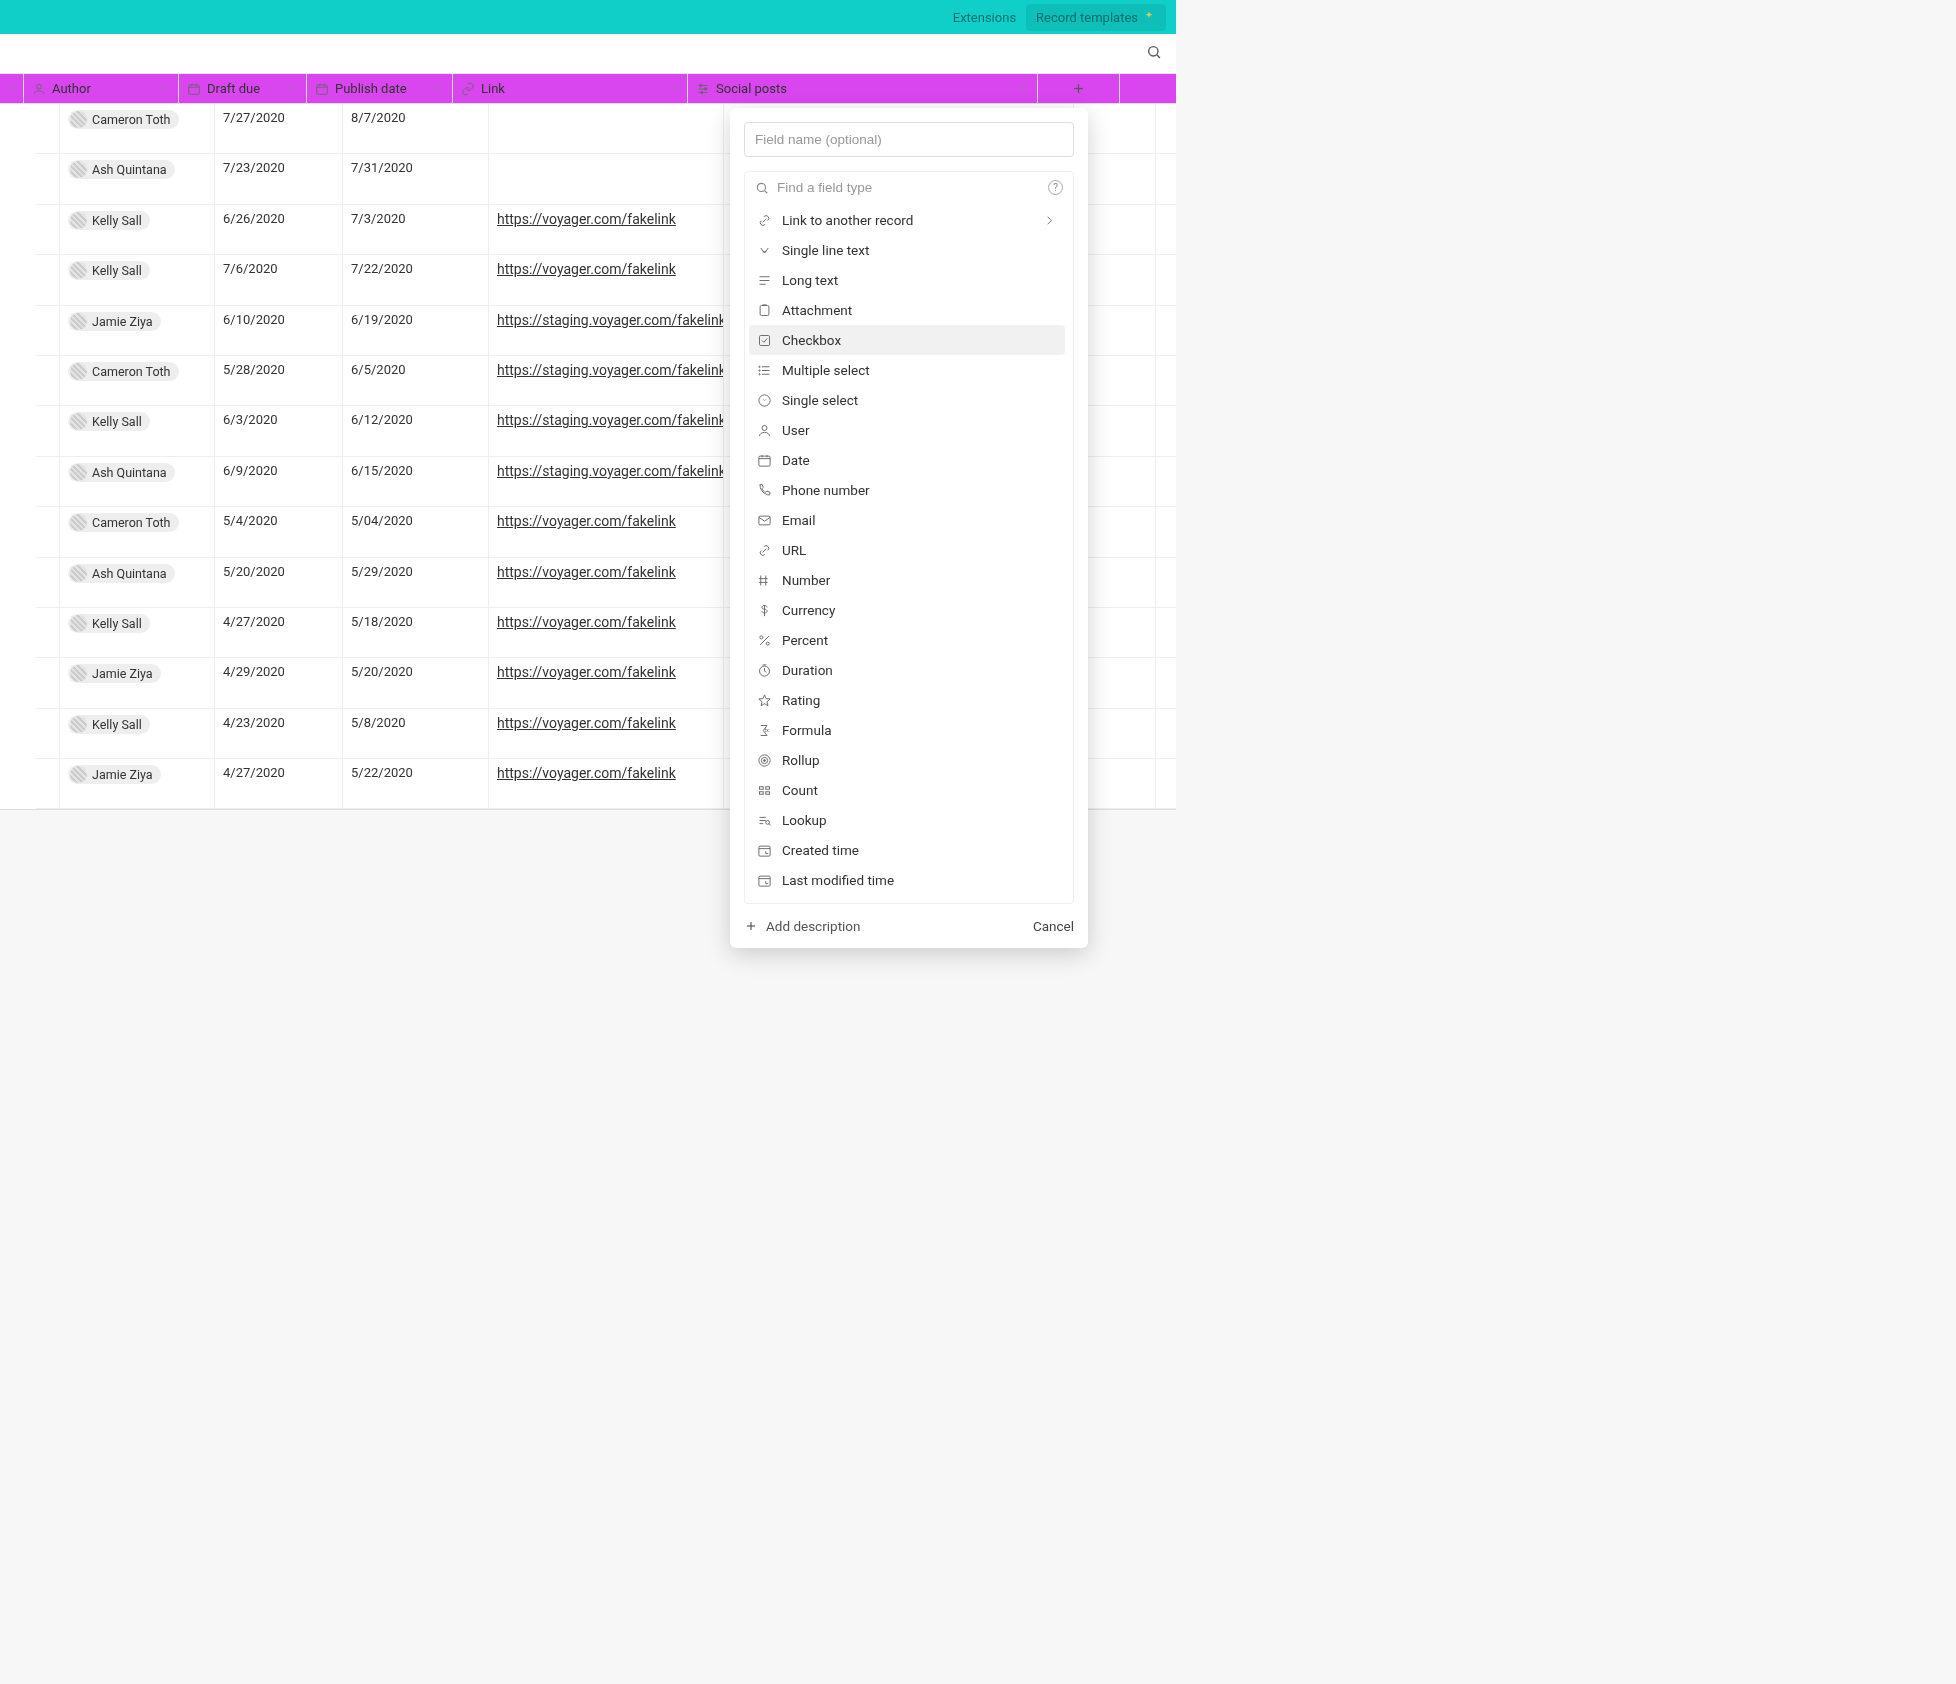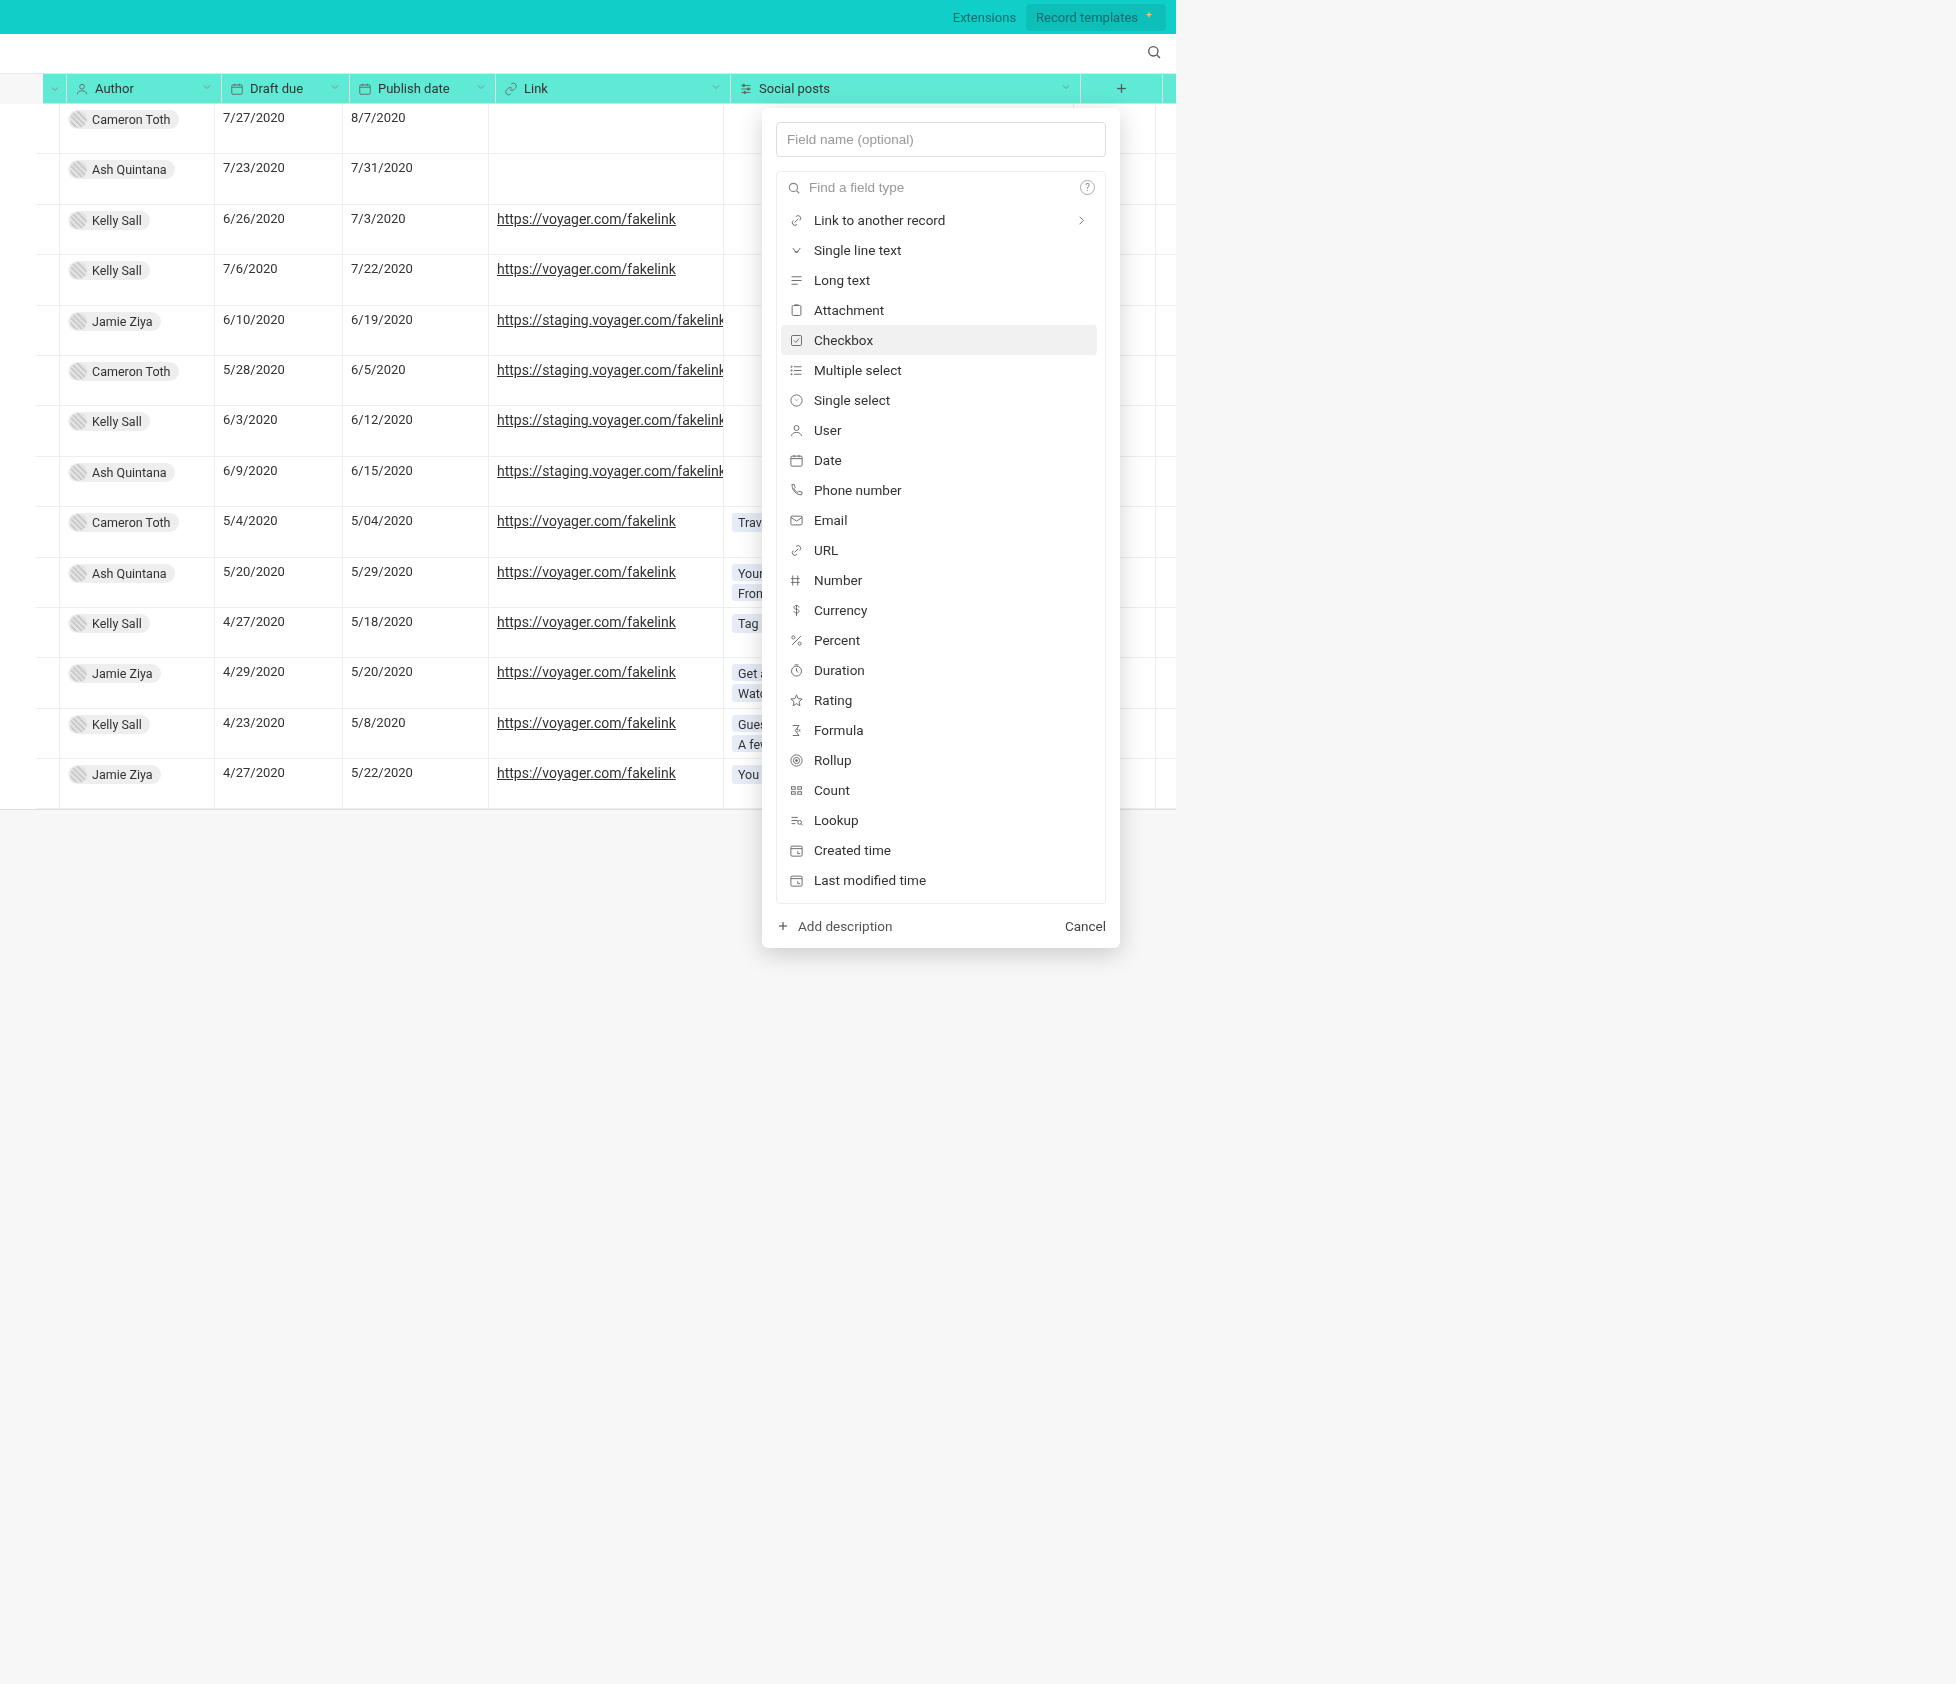--- a/index.html
+++ b/index.html
@@ -40,24 +40,23 @@
     background: #fff;
     border-bottom: 1px solid #e6e6e6;
     display: flex;
     justify-content: flex-end;
     align-items: center;
     padding-right: 14px;
   }
   .toolbar svg { width: 16px; height: 16px; stroke:#555; }
   .header-row {
     height: 30px;
-    background: #5eead4;
+    background: #d946ef;
     border-bottom: 1px solid #ddd;
     display: flex;
-    margin-left: 43px;
   }
   .col-handle { width: 24px; border-right: 1px solid #ddd; display:flex; align-items:center; justify-content:center;}
   .col-handle svg{width:12px;height:12px;stroke:#888;}
   .col {
     border-right: 1px solid #ddd;
     display: flex;
     align-items: center;
     padding: 0 8px;
     font-size: 13px;
     color: #333;
@@ -113,21 +112,21 @@
     color:#333;
     white-space:nowrap;
     overflow:hidden;
     text-overflow:ellipsis;
     max-width:100%;
     width:fit-content;
   }
   
   .popover{
     position:absolute;
-    top:108px; left:762px;
+    top:108px; left:730px;
     width:358px;
     background:#fff;
     border-radius:6px;
     box-shadow:0 6px 24px rgba(0,0,0,0.18);
     padding:14px 14px 14px 14px;
     display:flex;flex-direction:column;
   }
   .field-name-input{
     width:100%;
     border:1px solid #ddd;

